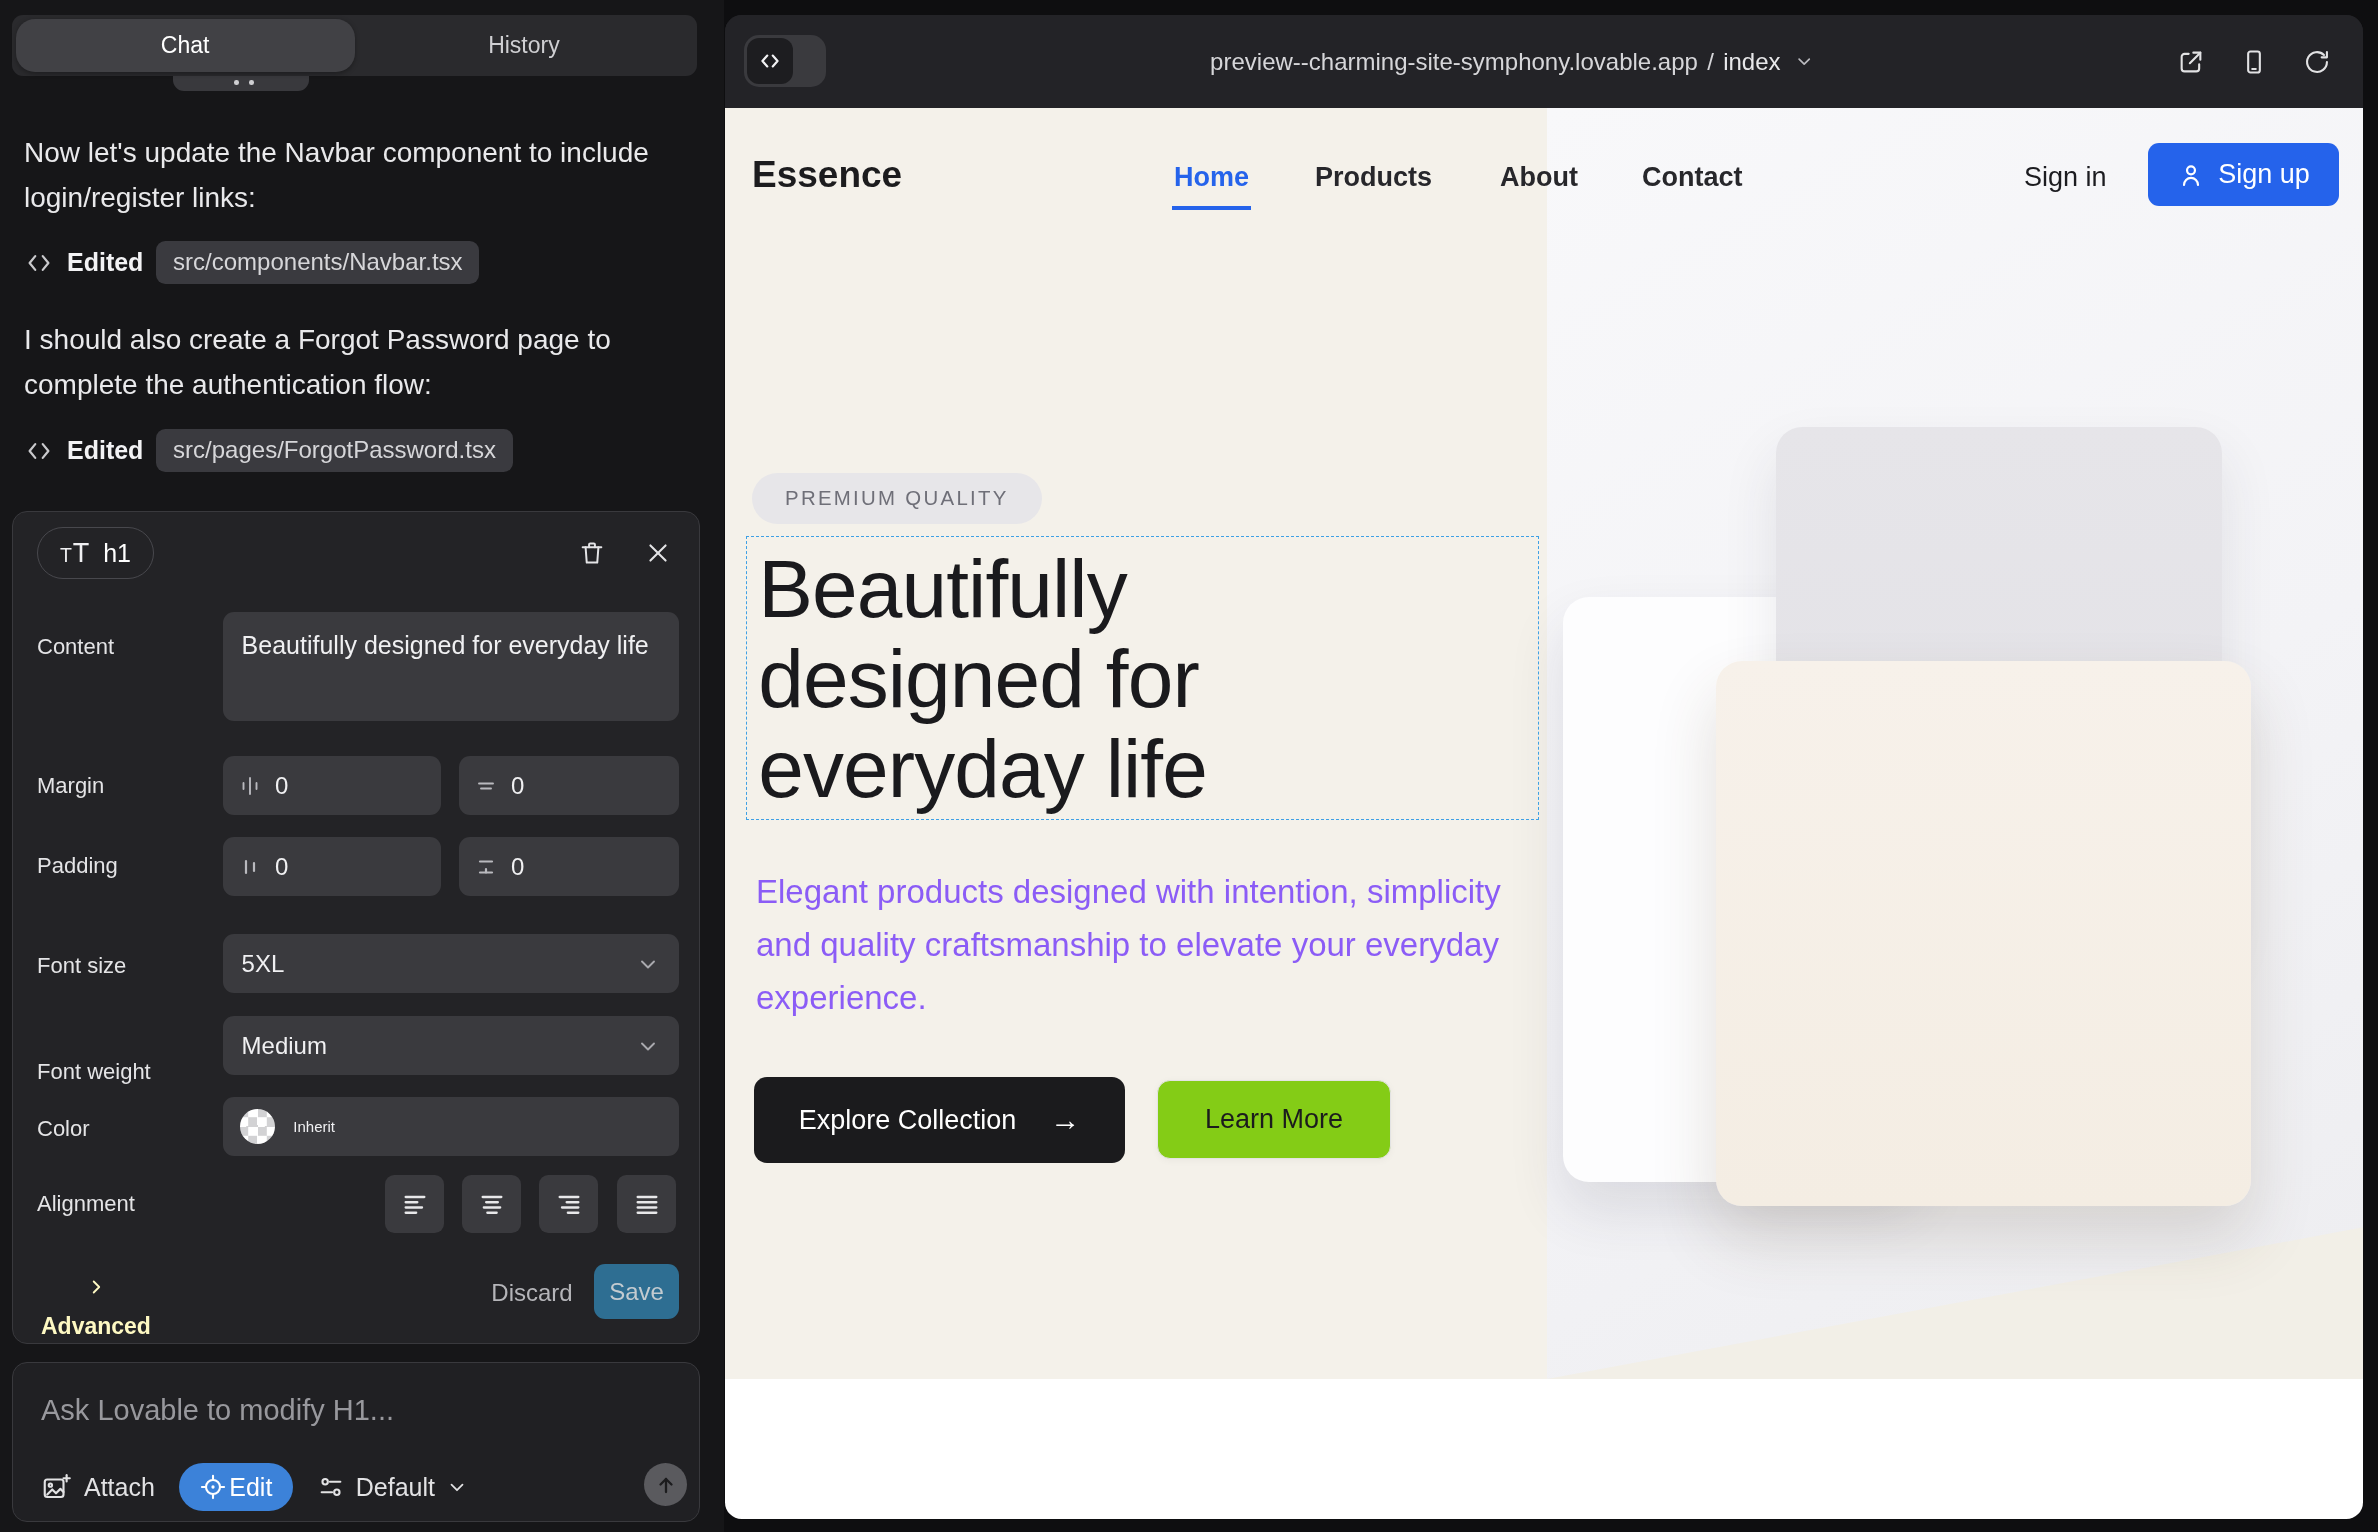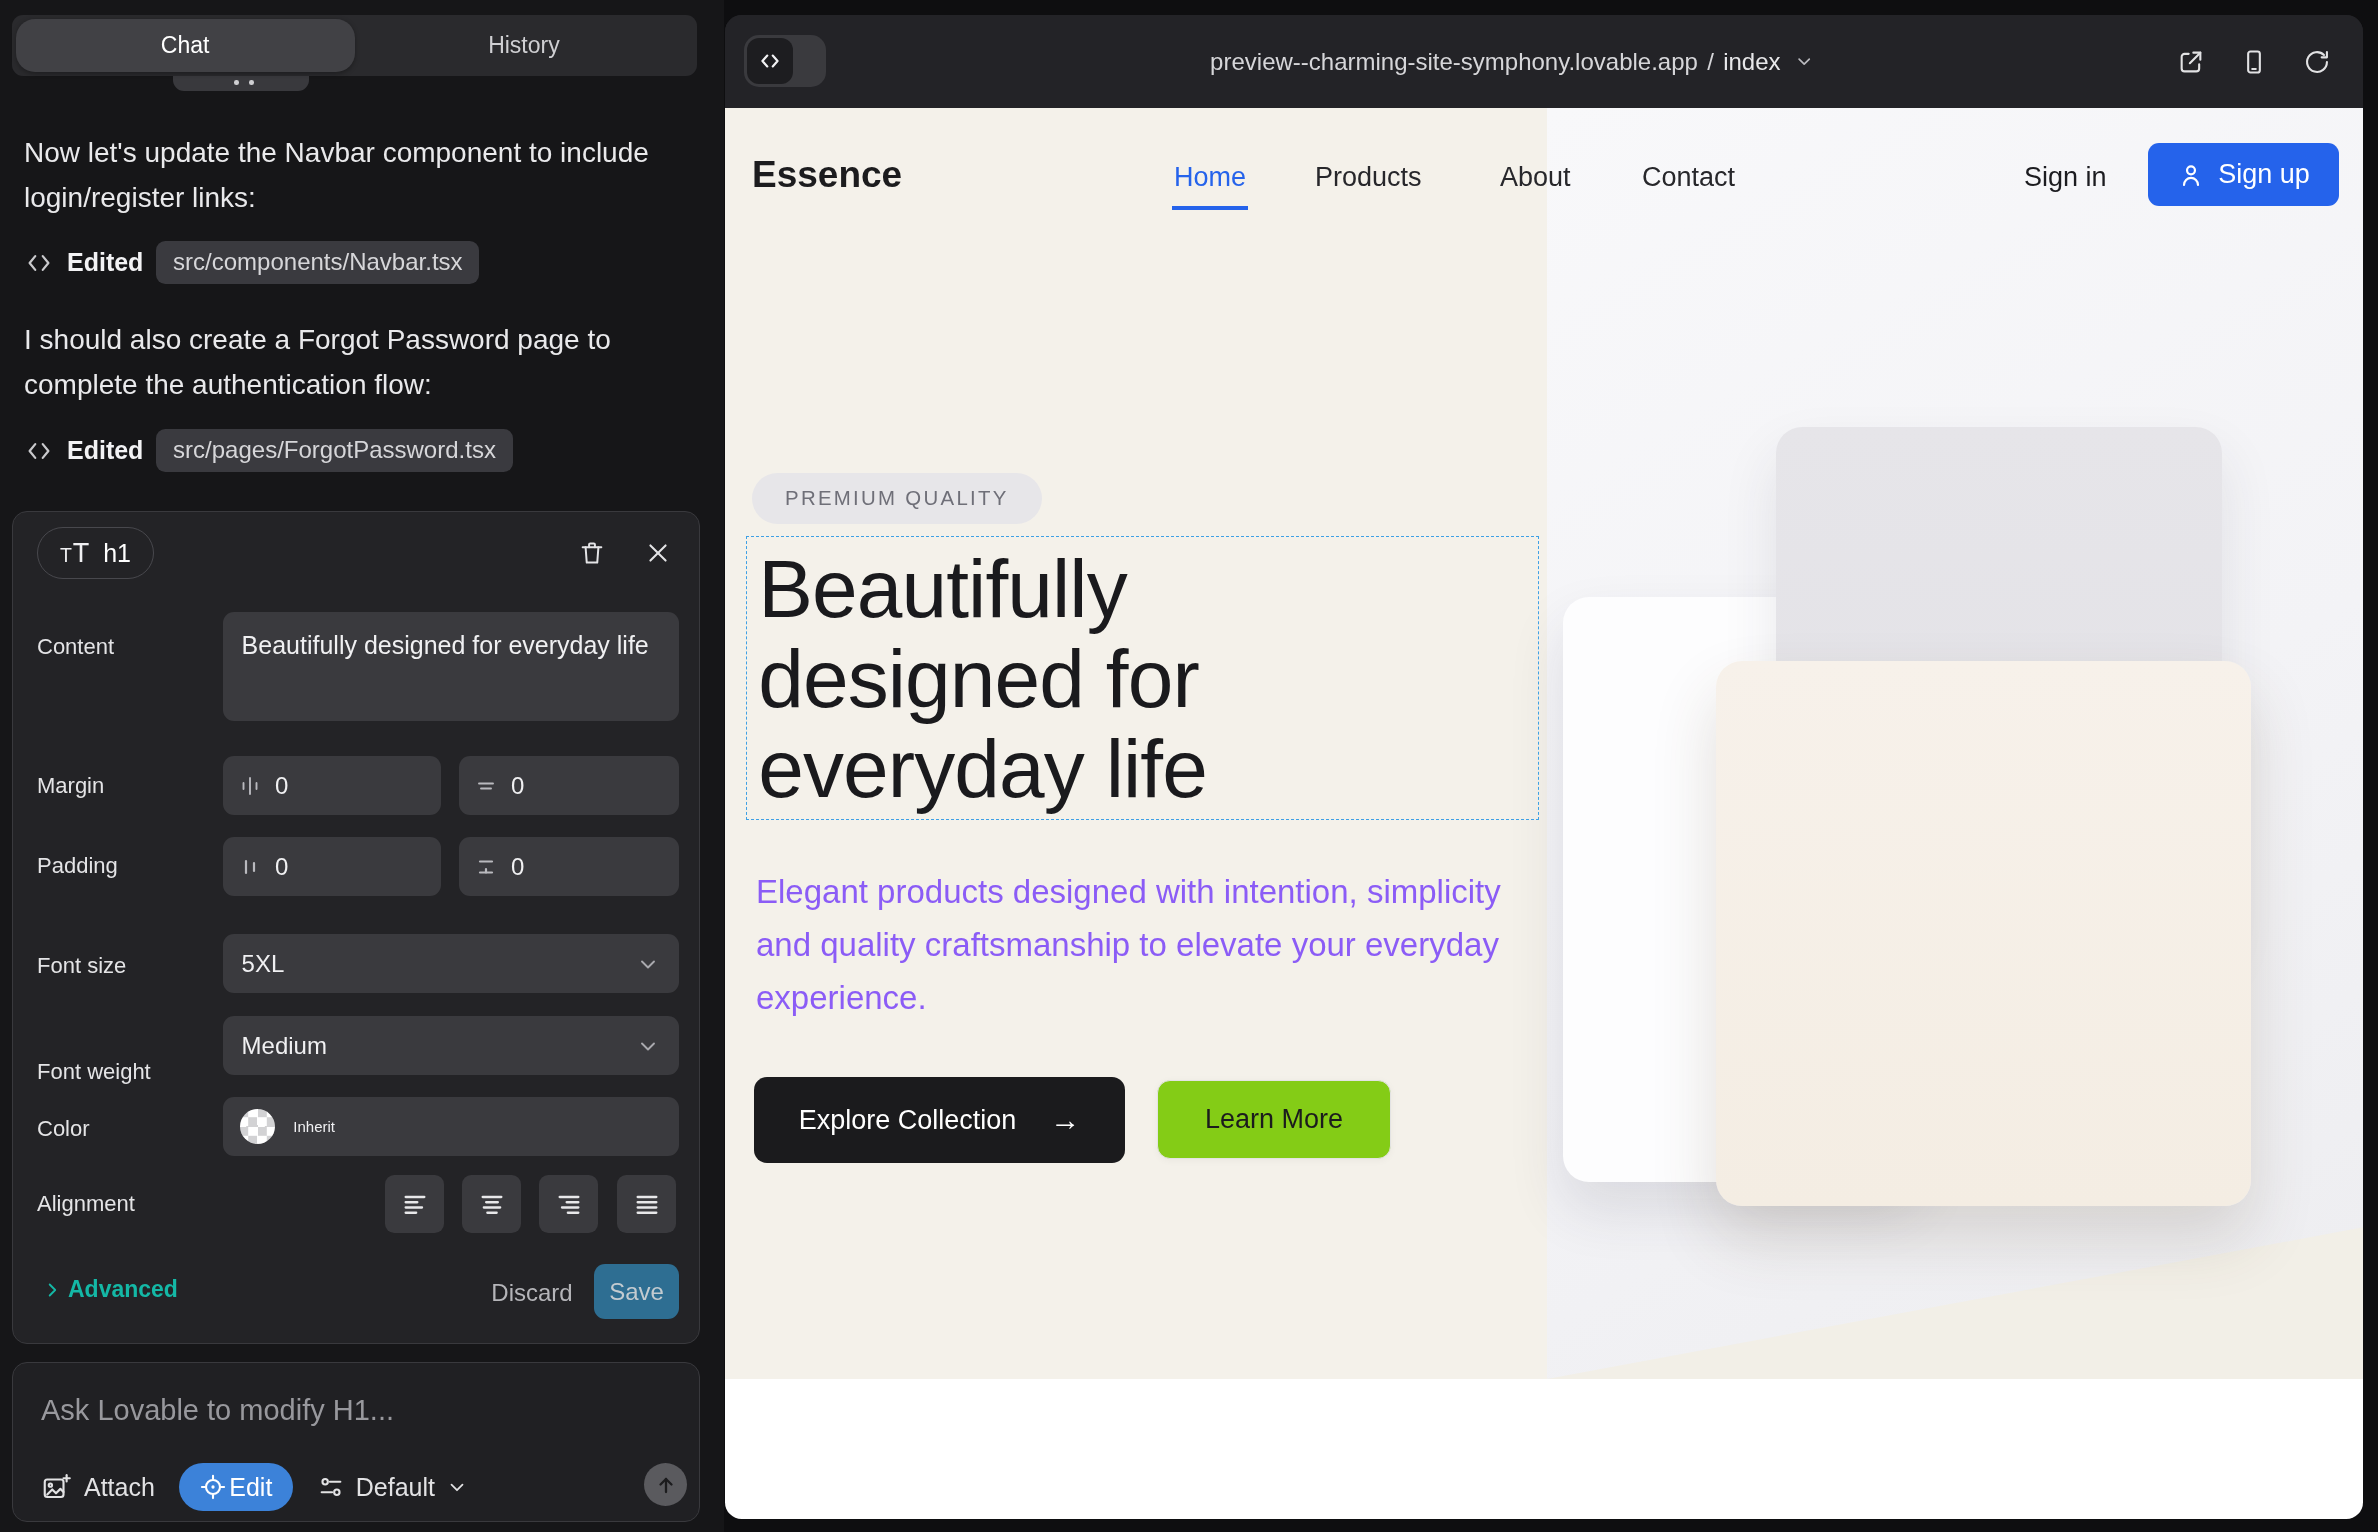--- a/index.html
+++ b/index.html
@@ -58,22 +58,22 @@
   .num-input .g-icon { color:#b9b9be; }
   .select { padding:0 18.6px; justify-content:space-between; cursor:pointer; }
   .select .sel-value { font-size:24px; }
   .select .g-icon { color:#a9a9ae; }
   .color-field { padding:0 16.7px; gap:18.6px; cursor:pointer; }
   .swatch { width:35px; height:35px; border-radius:50%;
             background:repeating-conic-gradient(#ffffff 0% 25%, #d2d2d4 0% 50%) 50%/18.6px 18.6px; }
   .align-btn { position:absolute; top:663px; width:59px; height:58px; background:#3a3a3e; border:none;
                border-radius:9.3px; display:flex; align-items:center; justify-content:center; color:#e8e8ea; cursor:pointer; }
 
-  .advanced-row { position:absolute; left:28px; top:764px; display:flex; align-items:center; gap:5px;
-                  color:#14b8a6; cursor:pointer; }
+  .advanced-row { position:absolute; left:28px; top:764px; display:flex; align-items:center; gap:15px;
+                  color:#fef9c3; cursor:pointer;flex-direction:column; }
   .advanced-row .lbl { font-size:23px; font-weight:600; }
   .discard-btn { position:absolute; left:468px; top:764px; width:102px; height:33px; background:none; border:none;
                  font-size:24px; color:#b5b5b9; cursor:pointer; font-family:"Liberation Sans",sans-serif; }
   .save-btn { position:absolute; left:581px; top:752px; width:85px; height:55px; background:#2e6e92; border:none;
               border-radius:11px; font-size:24px; color:#c3cbd0; cursor:pointer; font-family:"Liberation Sans",sans-serif; }
 
   
   .prompt-box { position:absolute; left:12px; top:1362px; width:688px; height:160px; background:#202023;
                 border:0.9px solid #39393d; border-radius:15px; }
   .prompt-input { position:absolute; left:28px; top:24px; width:612px; height:46px; background:transparent;
@@ -120,21 +120,21 @@
                 box-shadow:0 28px 56px rgba(50,50,70,.12); }
   .card-gray { left:1051px; top:319px; width:446px; height:516px;
                background:linear-gradient(180deg,#e6e5e9 0%,#e2e1e6 100%);
                box-shadow:0 28px 56px rgba(50,50,70,.10); }
   .card-cream { left:991px; top:553px; width:535px; height:545px;
                 background:linear-gradient(180deg,#f7f1ea 0%,#f4ede3 100%);
                 box-shadow:0 33px 65px rgba(80,60,40,.16); }
 
   .site-nav { position:absolute; left:0; top:0; width:1638px; height:135px; }
   .brand { position:absolute; left:27px; top:46px; font-size:37px; font-weight:700; color:#1c1c1e; cursor:pointer; }
-  .nav-link { position:absolute; top:54px; font-size:27px; color:#27272b; cursor:pointer; text-decoration:none; }
+  .nav-link { position:absolute; top:54px; font-size:27px; color:#27272b; cursor:pointer; text-decoration:none;font-weight:bold; }
   .nav-home { left:449px; color:#2563eb; }
   .nav-home::after { content:""; position:absolute; left:-1.9px; right:-1.9px; bottom:-16.7px; height:3.7px; background:#2563eb; }
   .nav-products { left:590px; }
   .nav-about { left:775px; }
   .nav-contact { left:917px; }
   .sign-in { position:absolute; left:1299px; top:54px; font-size:27px; color:#1c1c20; background:none; border:none;
              cursor:pointer; font-family:"Liberation Sans",sans-serif; }
   .sign-up { position:absolute; left:1423px; top:35px; width:191px; height:63px; background:#2563eb; color:#fff;
              border:none; border-radius:11px; display:flex; align-items:center; justify-content:center; gap:13px;
              font-size:27px; cursor:pointer; font-family:"Liberation Sans",sans-serif; }

